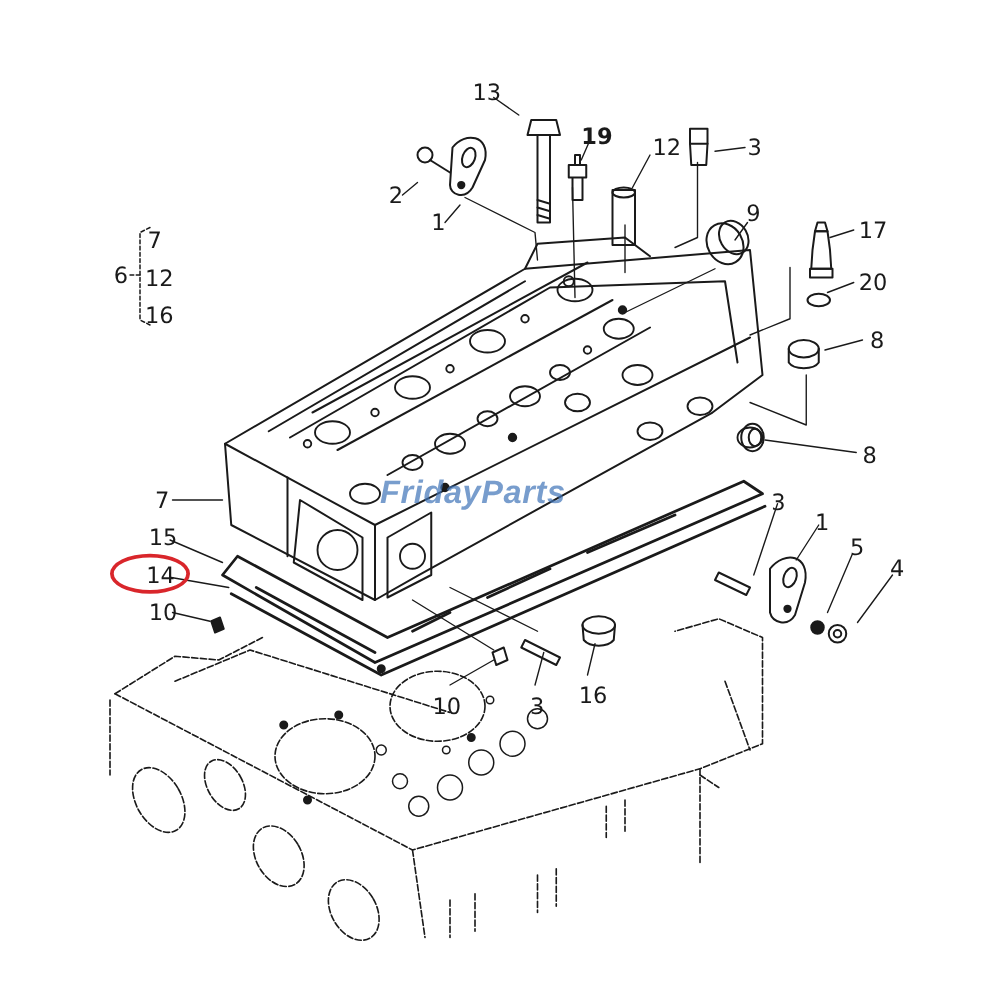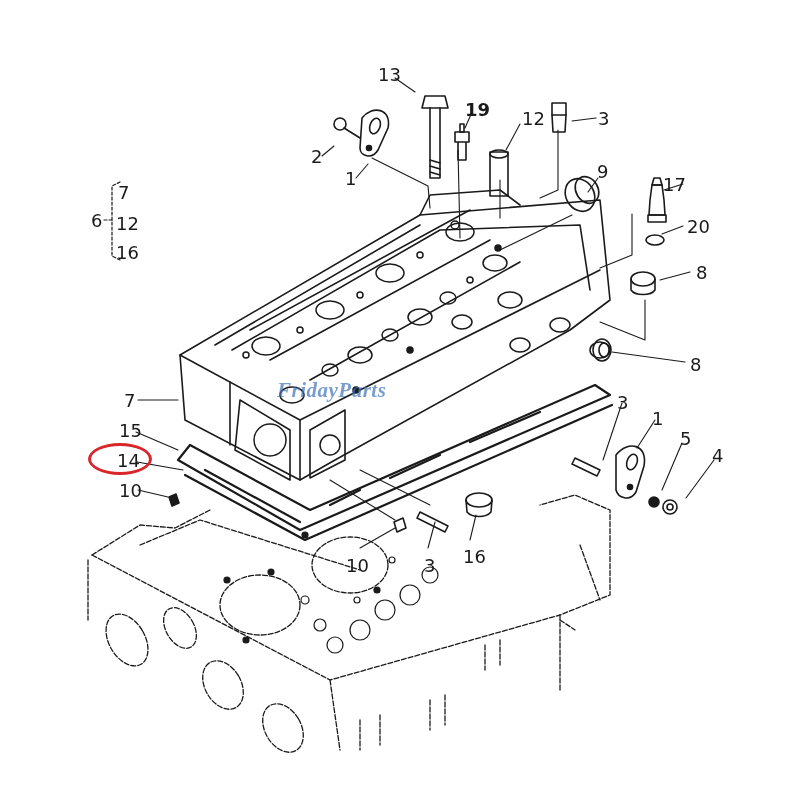--- a/index.html
+++ b/index.html
@@ -1,19 +1,19 @@
 <!DOCTYPE html>
 <html><head>
   <meta charset="utf-8">
   <style>
     html, body { margin: 0; padding: 0; background: #ffffff; }
     body { width: 800px; height: 800px; position: relative; overflow: hidden; font-family: "DejaVu Sans", sans-serif; }
     #diagram { position: absolute; left: 0; top: 0; width: 800px; height: 800px; }
     .lbl { position: absolute; font-family: "DejaVu Sans", sans-serif; font-size: 18px; color: #1a1a1a; line-height: 1; white-space: nowrap; }
-    .wm { position: absolute; left: 277px; top: 378px; font-family: Liberation Serif, serif; font-weight: bold; font-style: italic; font-size: 21px; letter-spacing: 0.5px; opacity: 0.7; }
+    .wm { position: absolute; left: 304px; top: 378px; font-family: Liberation Sans, sans-serif; font-weight: bold; font-style: italic; font-size: 26px; letter-spacing: 0.5px; opacity: 0.7; }
     .wm .a { color: #3f74b8; }
     .hl { position: absolute; left: 88px; top: 443px; width: 64px; height: 32px; border: 3px solid #d9262b; border-radius: 50%; box-sizing: border-box; }
   </style>
 </head>
 <body>
 
 <svg id="diagram" viewBox="0 0 800 800" xmlns="http://www.w3.org/2000/svg">
   <g fill="none" stroke="#1a1a1a" stroke-width="1.6" stroke-linejoin="round" stroke-linecap="round">
 
     <g stroke-dasharray="5 2" stroke-width="1.3">
@@ -228,21 +228,21 @@
 <span class="lbl" style="left:116px;top:215px;">12</span>
 <span class="lbl" style="left:116px;top:244px;">16</span>
 
 <span class="lbl" style="left:378px;top:66px;">13</span>
 <span class="lbl" style="left:465px;top:101px;font-weight:bold;">19</span>
 <span class="lbl" style="left:522px;top:110px;">12</span>
 <span class="lbl" style="left:598px;top:110px;">3</span>
 <span class="lbl" style="left:311px;top:148px;">2</span>
 <span class="lbl" style="left:345px;top:170px;">1</span>
 <span class="lbl" style="left:597px;top:163px;">9</span>
-<span class="lbl" style="left:663px;top:176px;">17</span>
+<span class="lbl" style="left:687px;top:176px;">17</span>
 <span class="lbl" style="left:687px;top:218px;">20</span>
 <span class="lbl" style="left:696px;top:264px;">8</span>
 <span class="lbl" style="left:690px;top:356px;">8</span>
 <span class="lbl" style="left:124px;top:392px;">7</span>
 <span class="lbl" style="left:617px;top:394px;">3</span>
 <span class="lbl" style="left:119px;top:422px;">15</span>
 <span class="lbl" style="left:652px;top:410px;">1</span>
 <span class="lbl" style="left:680px;top:430px;">5</span>
 <span class="lbl" style="left:712px;top:447px;">4</span>
 <span class="lbl" style="left:117px;top:452px;text-align:right;">14</span>

